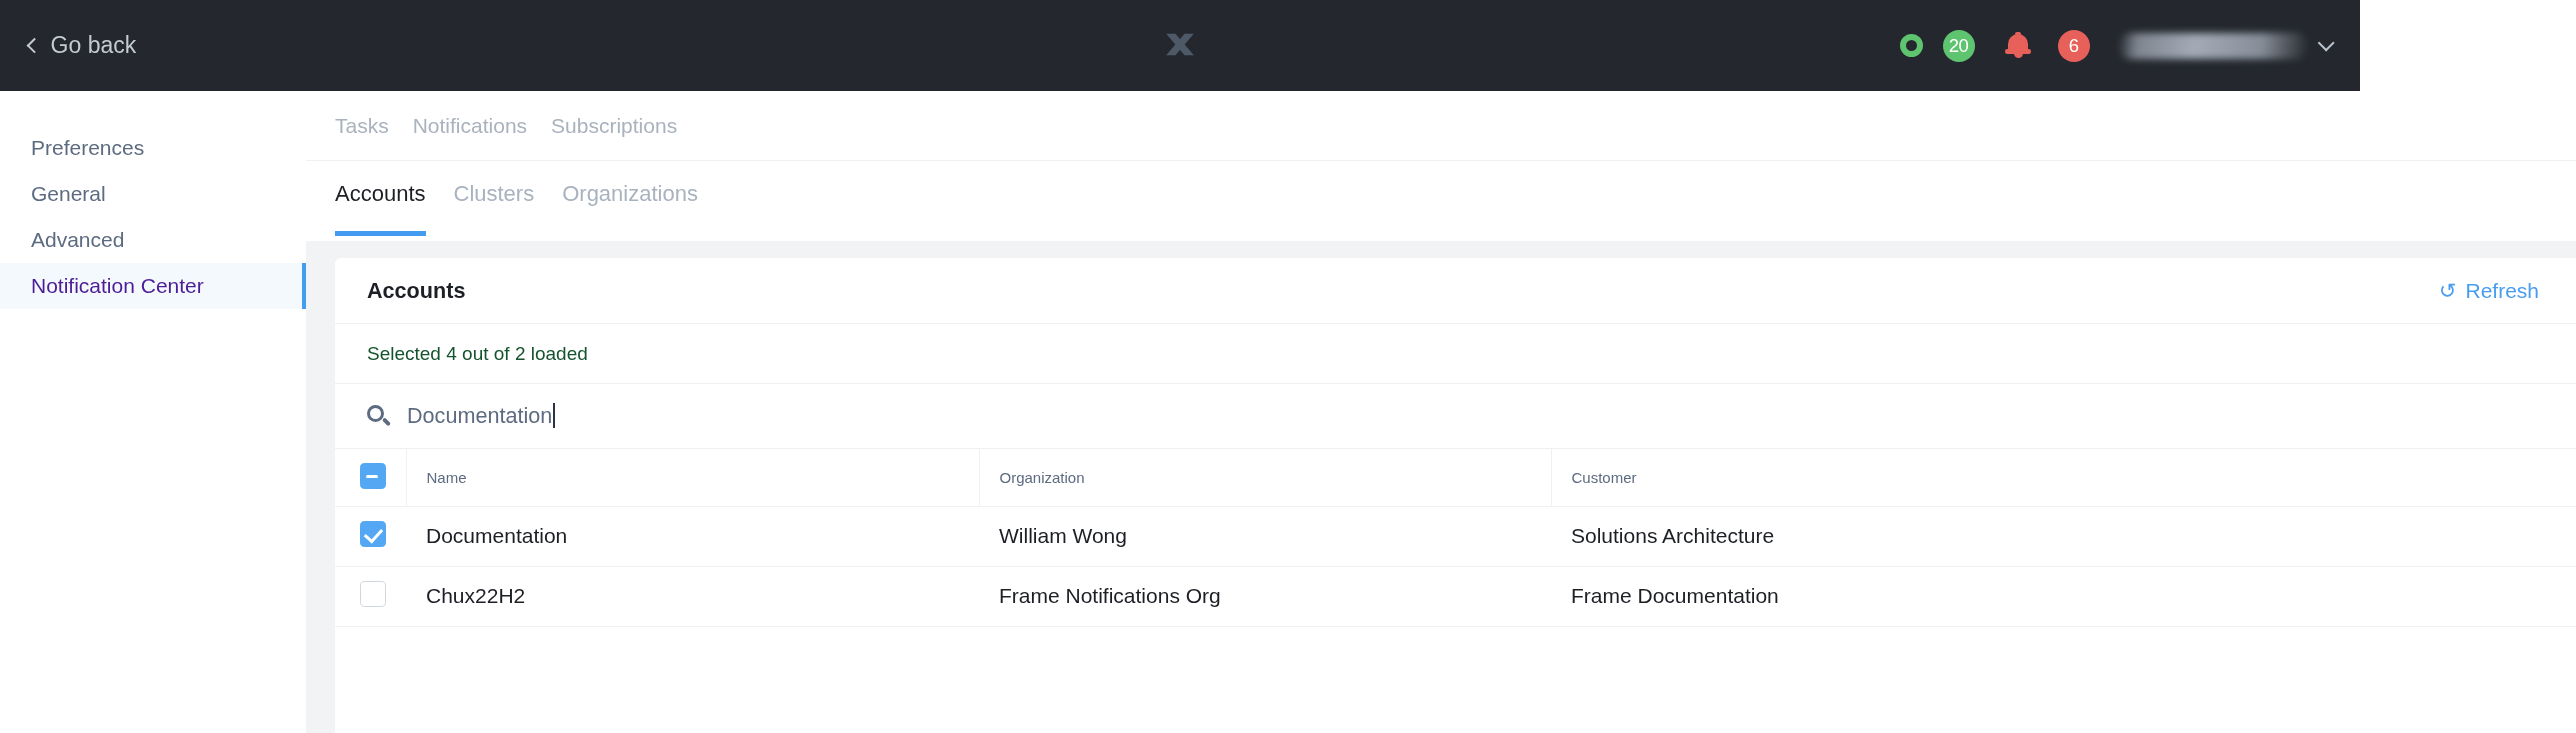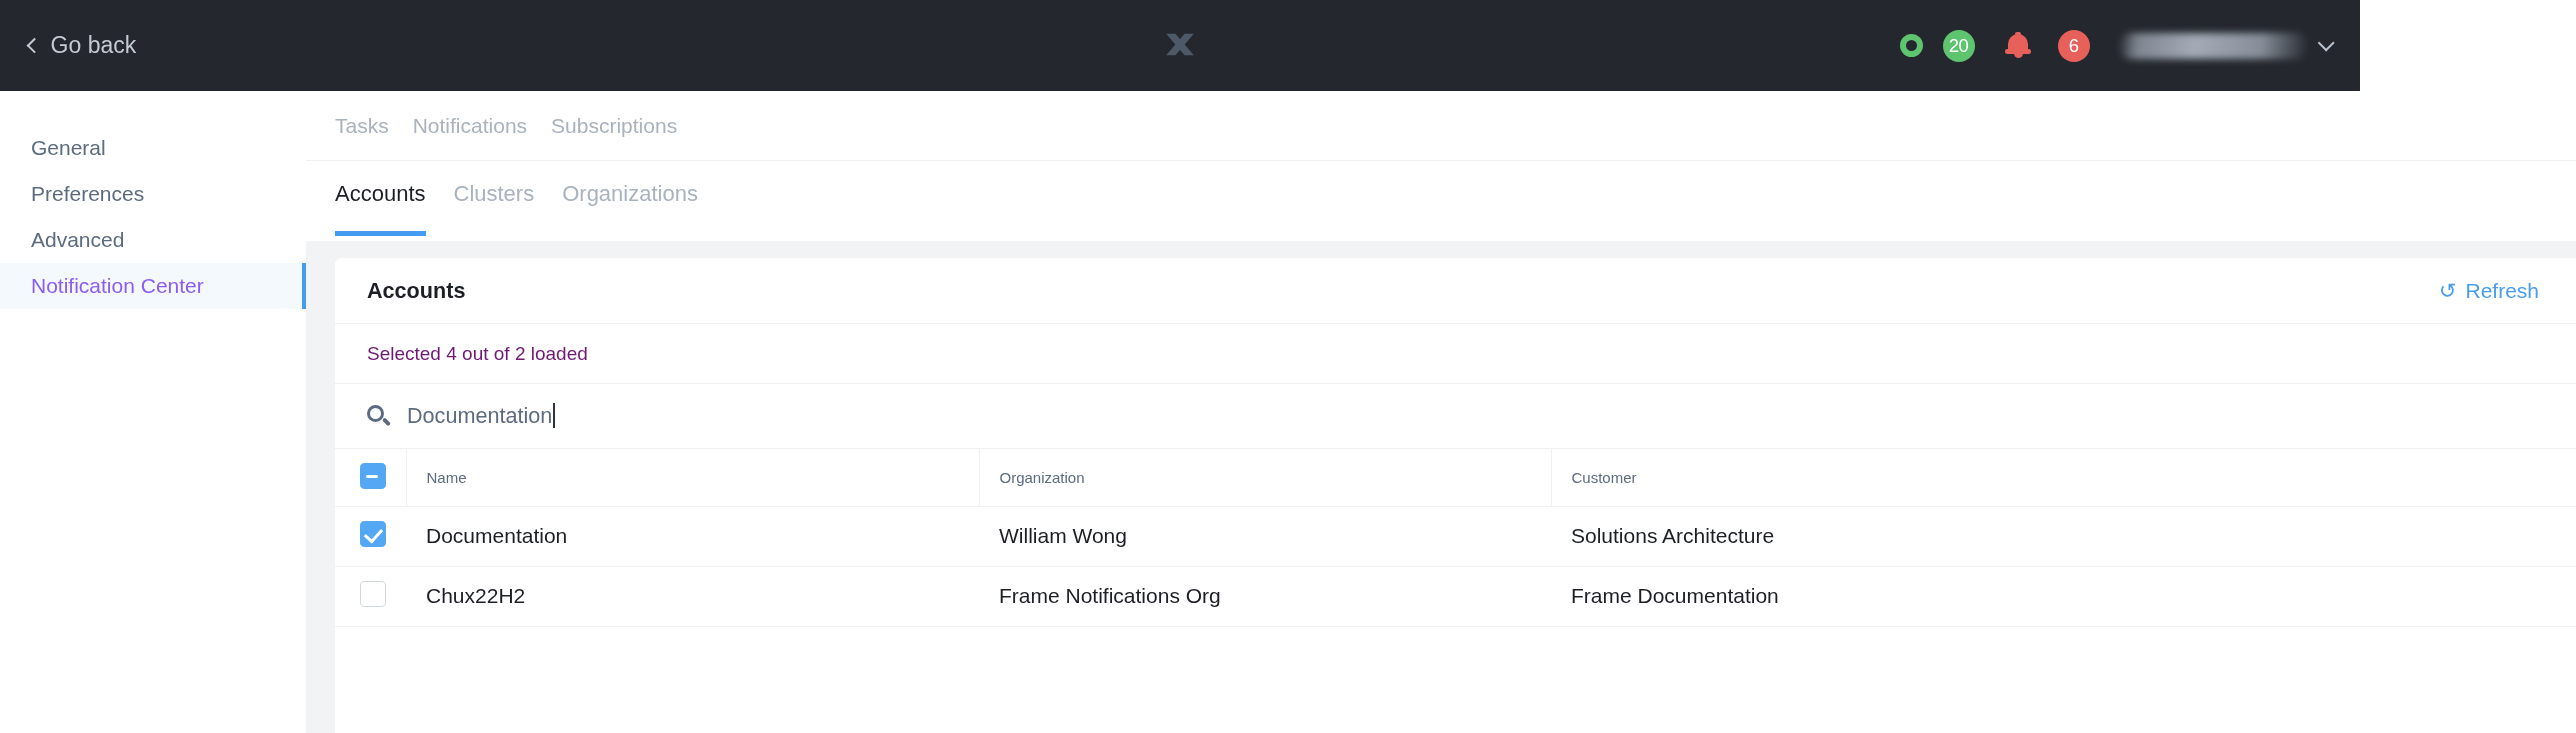--- a/index.html
+++ b/index.html
@@ -140,21 +140,21 @@
     display: flex;
     align-items: center;
     padding-left: 31px;
     font-size: 21px;
     color: #5d6b80;
     cursor: pointer;
     position: relative;
   }
   .side-item.active {
     background: #f4f9fe;
-    color: #8b5cf6;
+    color: #4c1d95;
   }
   .side-item.active::after {
     content: "";
     position: absolute;
     right: 0; top: 0;
     width: 3.8px; height: 100%;
     background: #449cf0;
   }
 
   .content {
@@ -238,21 +238,21 @@
     transform: scaleX(-1);
   }
 
   .selected-row {
     height: 60px;
     display: flex;
     align-items: center;
     padding-left: 32px;
     border-bottom: 1.5px solid #eef0f2;
     font-size: 19px;
-    color: #701a75;
+    color: #14532d;
   }
 
   .search-row {
     height: 65px;
     display: flex;
     align-items: center;
     padding-left: 32px;
     gap: 17px;
     border-bottom: 1.5px solid #eef0f2;
   }
@@ -375,24 +375,24 @@
     <div class="badge badge-red">6</div>
     <div class="username-blur"></div>
     <div class="chev-down"></div>
   </div>
 </div>
 
 <div class="body-wrap">
 
   <div class="sidebar">
     <div class="side-item">
+      <span>Preferences</span>
+    </div>
+    <div class="side-item">
       <span>General</span>
-    </div>
-    <div class="side-item">
-      <span>Preferences</span>
     </div>
     <div class="side-item">
       <span>Advanced</span>
     </div>
     <div class="side-item active">
       <span>Notification Center</span>
     </div>
   </div>
 
   <div class="content">

